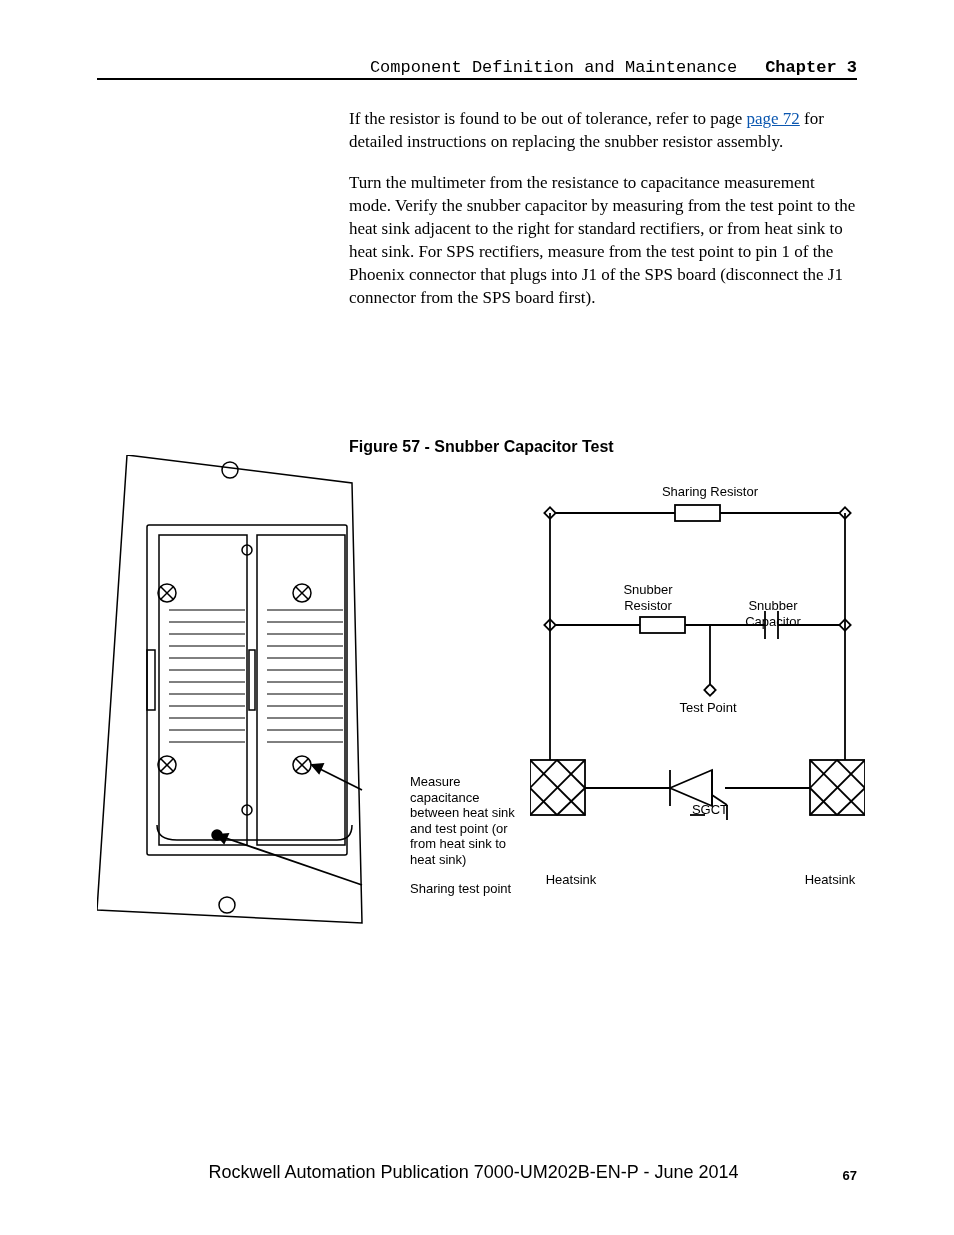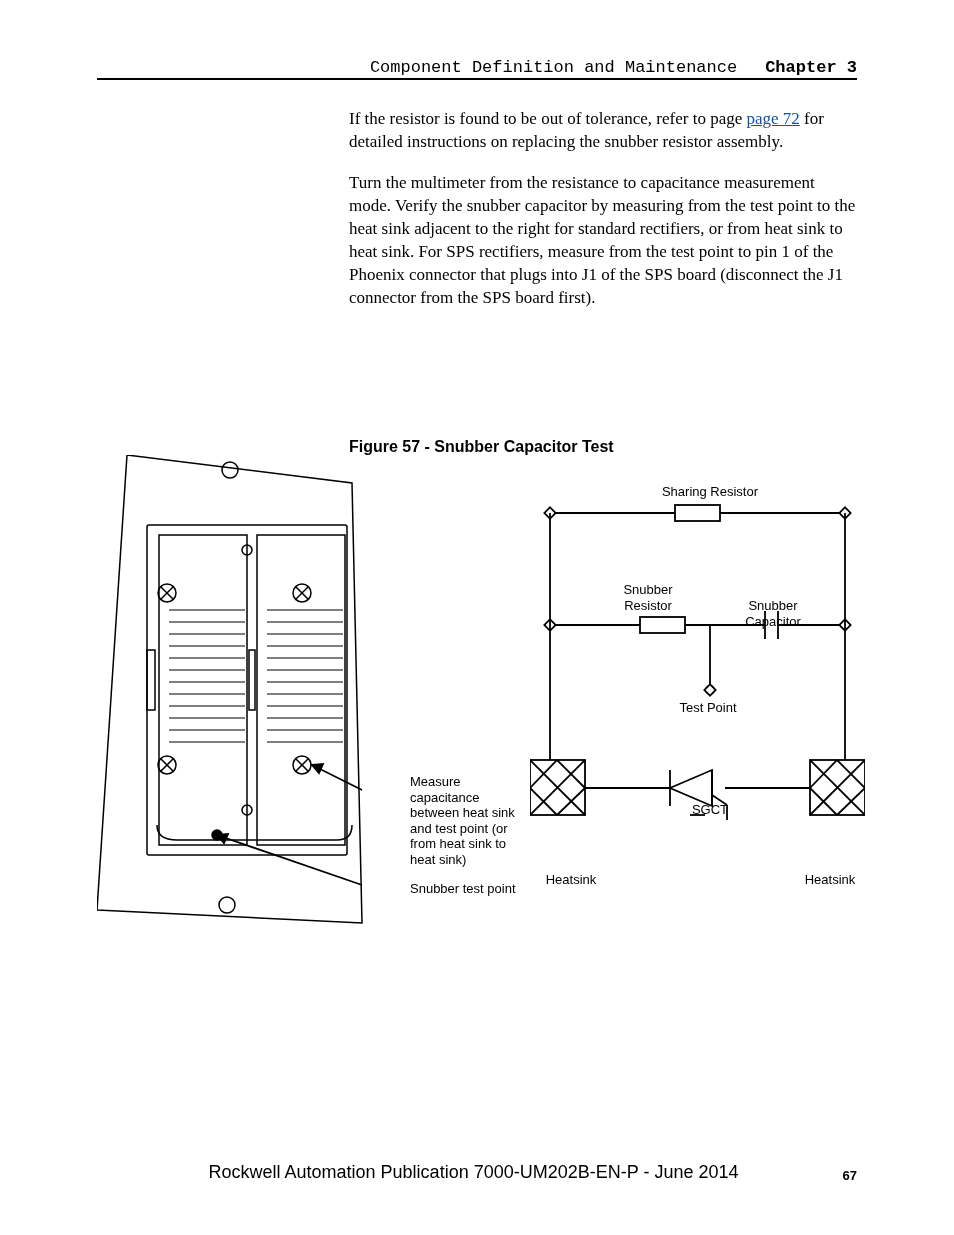--- a/index.html
+++ b/index.html
@@ -205,21 +205,21 @@
       <g stroke="#000" fill="#000" stroke-width="1.8">
         <line x1="215" y1="310" x2="265" y2="335"></line>
         <polygon points="215,310 226,309 222,318"></polygon>
         <line x1="120" y1="380" x2="265" y2="430"></line>
         <polygon points="120,380 131,379 127,388"></polygon>
       </g>
     </svg>
   </div>
 
   <div class="label" style="left:410px; top:774px; width:115px; text-align:left;">Measure capacitance between heat sink and test point (or from heat sink to heat sink)</div>
-  <div class="label" style="left:410px; top:881px; text-align:left;">Snubber test point</div>
+  <div class="label" style="left:410px; top:881px; text-align:left;">Sharing test point</div>
 
   <div class="right-diagram">
     <svg viewBox="0 0 335 410" width="335" height="410">
       <g stroke="#000" fill="none" stroke-width="1.8">
 
         <line x1="20" y1="28" x2="145" y2="28"></line>
         <rect x="145" y="20" width="45" height="16"></rect>
         <line x1="190" y1="28" x2="315" y2="28"></line>
 
         <polygon points="16,24 24,24 24,32 16,32" transform="rotate(45 20 28)" fill="#fff"></polygon>

